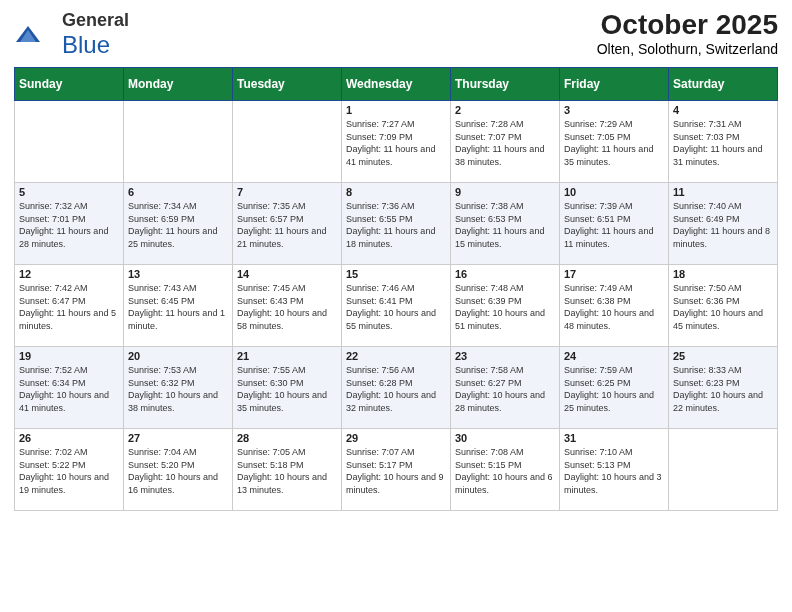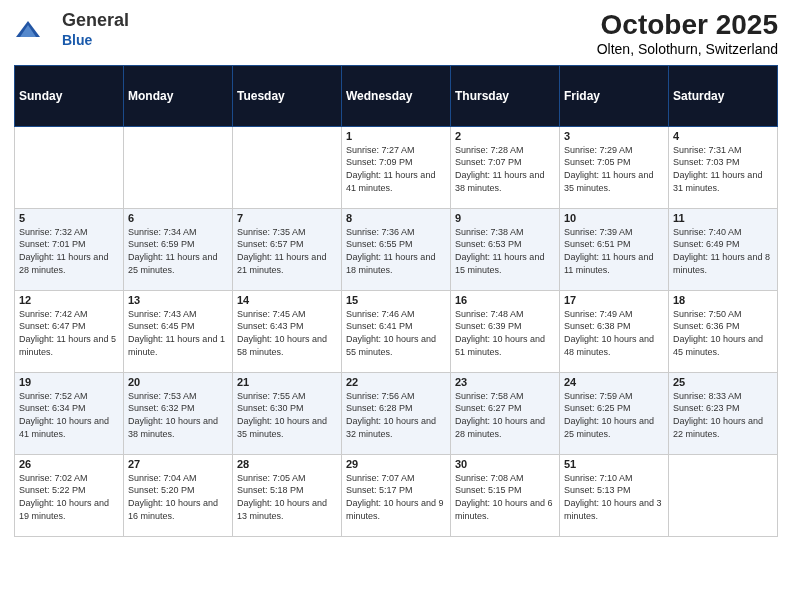--- a/index.html
+++ b/index.html
@@ -24,22 +24,22 @@
       display: flex;
       align-items: center;
       gap: 20px;
     }
     .logo-text-general {
       font-size: 18px;
       font-weight: bold;
       color: #333;
     }
     .logo-text-blue {
-      font-size: 14px;
-      font-weight: bold;
+      font-size: 24px;
+      font-weight: normal;
       color: #1a5aab;
     }
     .logo-icon {
       width: 28px;
       height: 22px;
     }
     .title-block {
       text-align: right;
     }
     .month-title {
@@ -51,25 +51,25 @@
     .location {
       font-size: 14px;
       color: #000000;
     }
     table {
       width: 100%;
       border-collapse: collapse;
       table-layout: fixed;
     }
     thead tr th {
-      background-color: #0f172a;
+      background-color: #15803d;
       color: #fff;
       font-size: 12px;
       font-weight: bold;
-      padding: 23px 4px;
+      padding: 9px 4px;
       text-align: left;
       border: 1px solid #1a4a8a;
     }
     tbody tr td {
       border: 1px solid #ccc;
       vertical-align: top;
       padding: 3px 4px;
       font-size: 9.5px;
       color: #222;
       height: 82px;
@@ -342,21 +342,21 @@
 and 9 minutes.</div>
           </td>
           <td>
             <span class="day-number">30</span>
             <div class="day-info">Sunrise: 7:08 AM
 Sunset: 5:15 PM
 Daylight: 10 hours
 and 6 minutes.</div>
           </td>
           <td>
-            <span class="day-number">51</span>
+            <span class="day-number">31</span>
             <div class="day-info">Sunrise: 7:10 AM
 Sunset: 5:13 PM
 Daylight: 10 hours
 and 3 minutes.</div>
           </td>
           <td></td>
         </tr>
       </tbody>
   </table>
 </div>

